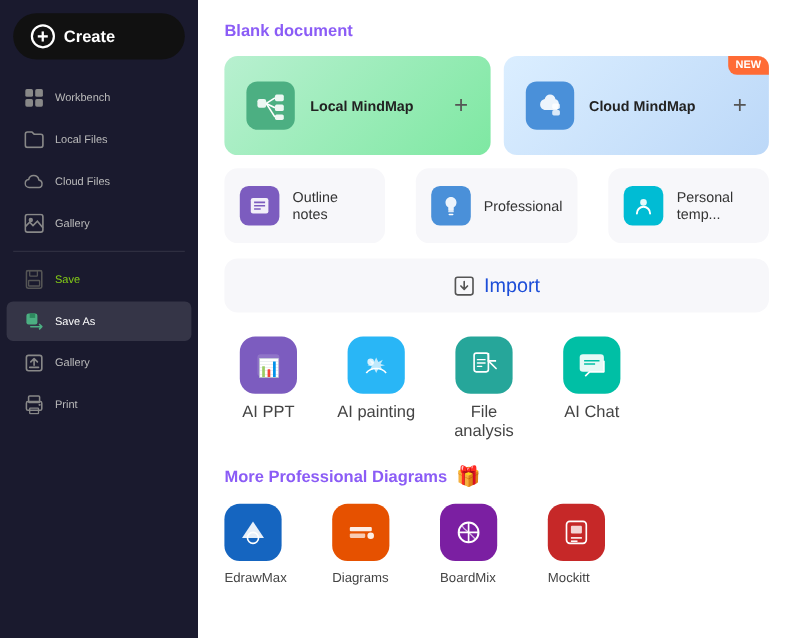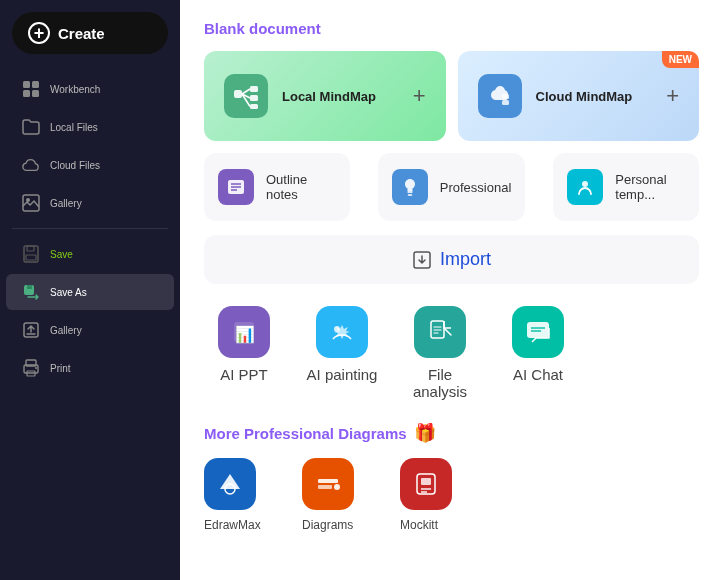--- a/index.html
+++ b/index.html
@@ -521,20 +521,30 @@
       <div class="pro-icon-wrap" style="background:#e65100;">
         <svg width="30" height="30" viewBox="0 0 30 30" fill="none">
           <rect x="5" y="10" width="20" height="4" rx="1" fill="white" opacity="0.9"></rect>
           <rect x="5" y="16" width="14" height="4" rx="1" fill="white" opacity="0.7"></rect>
           <circle cx="24" cy="18" r="3" fill="white" opacity="0.9"></circle>
         </svg>
       </div>
       <span class="pro-item-label">Diagrams</span>
     </div>
 
+    <div class="pro-item">
+      <div class="pro-icon-wrap" style="background:#7b1fa2;">
+        <svg width="30" height="30" viewBox="0 0 30 30" fill="none">
+          <circle cx="15" cy="15" r="9" stroke="white" stroke-width="1.8" fill="none"></circle>
+          <path d="M15 6V24M6 15H24" stroke="white" stroke-width="1.5"></path>
+          <path d="M9 9C10.5 12 14 14 15 15C16 16 19 19 21 21" stroke="white" stroke-width="1.2" opacity="0.7"></path>
+        </svg>
+      </div>
+      <span class="pro-item-label">BoardMix</span>
+    </div>
 
     <div class="pro-item">
       <div class="pro-icon-wrap" style="background:#c62828;">
         <svg width="30" height="30" viewBox="0 0 30 30" fill="none">
           <rect x="6" y="5" width="18" height="20" rx="3" stroke="white" stroke-width="1.5" fill="none"></rect>
           <rect x="10" y="9" width="10" height="7" rx="1" fill="white" opacity="0.8"></rect>
           <line x1="10" y1="20" x2="20" y2="20" stroke="white" stroke-width="1.4"></line>
           <line x1="10" y1="23" x2="16" y2="23" stroke="white" stroke-width="1.4"></line>
         </svg>
       </div>

